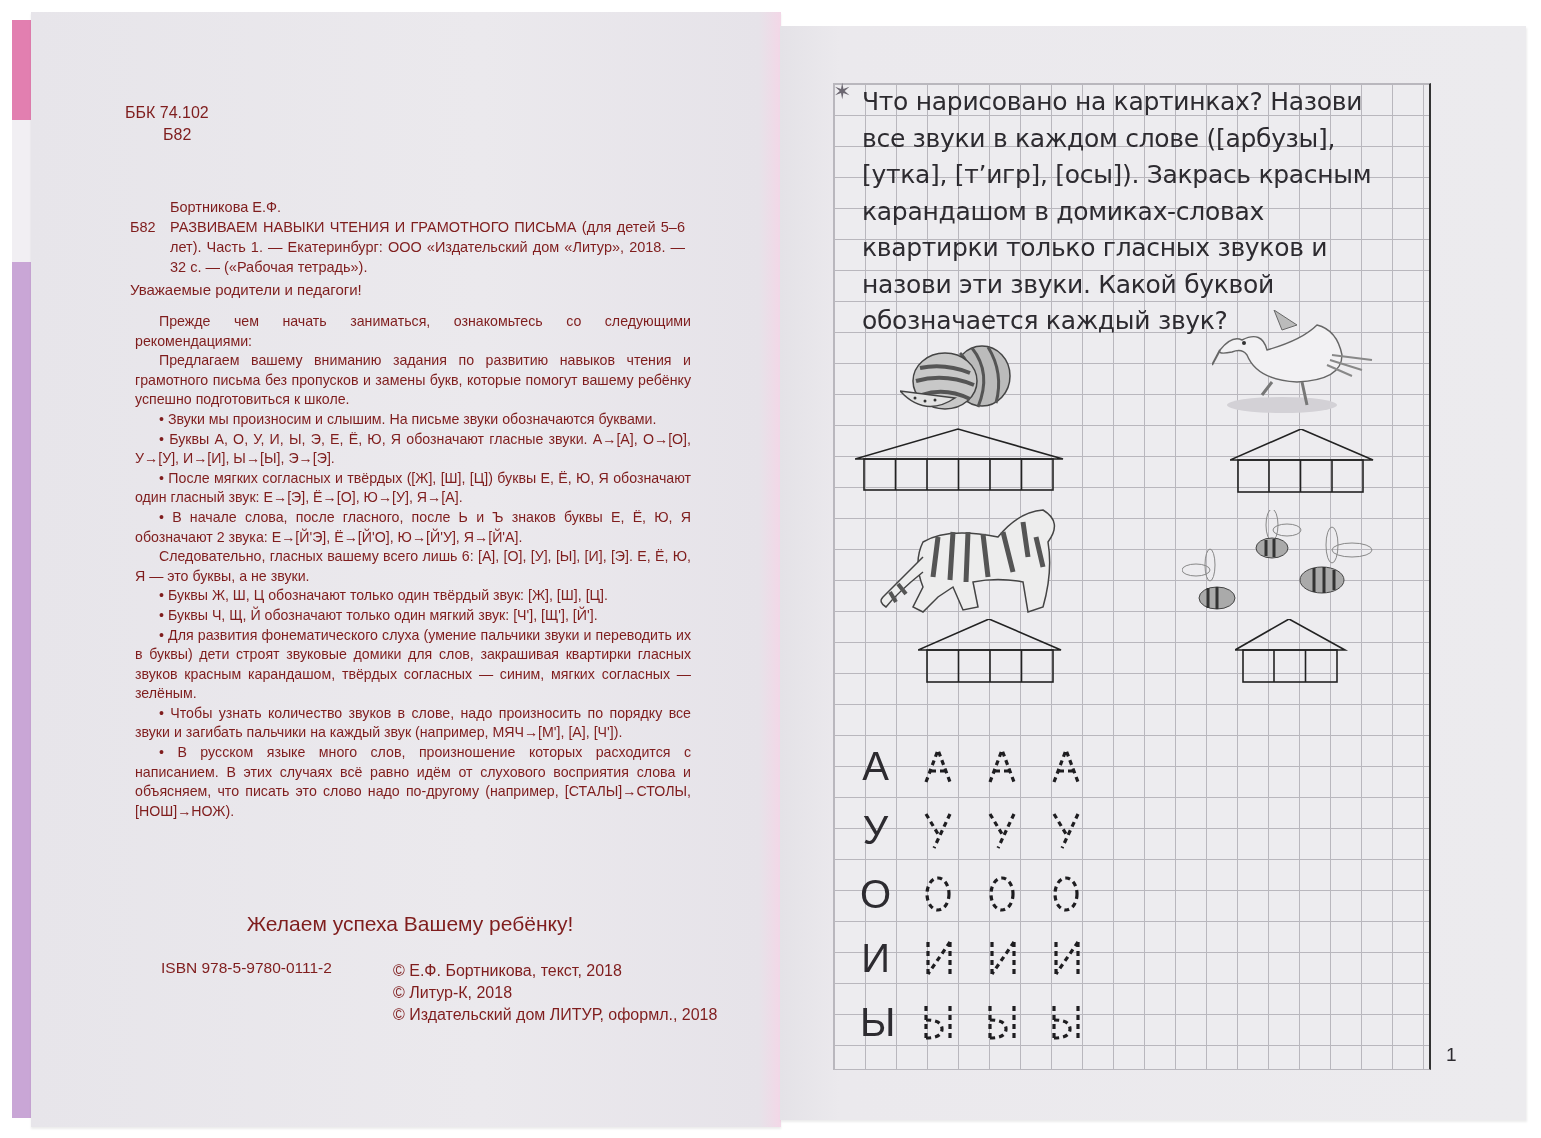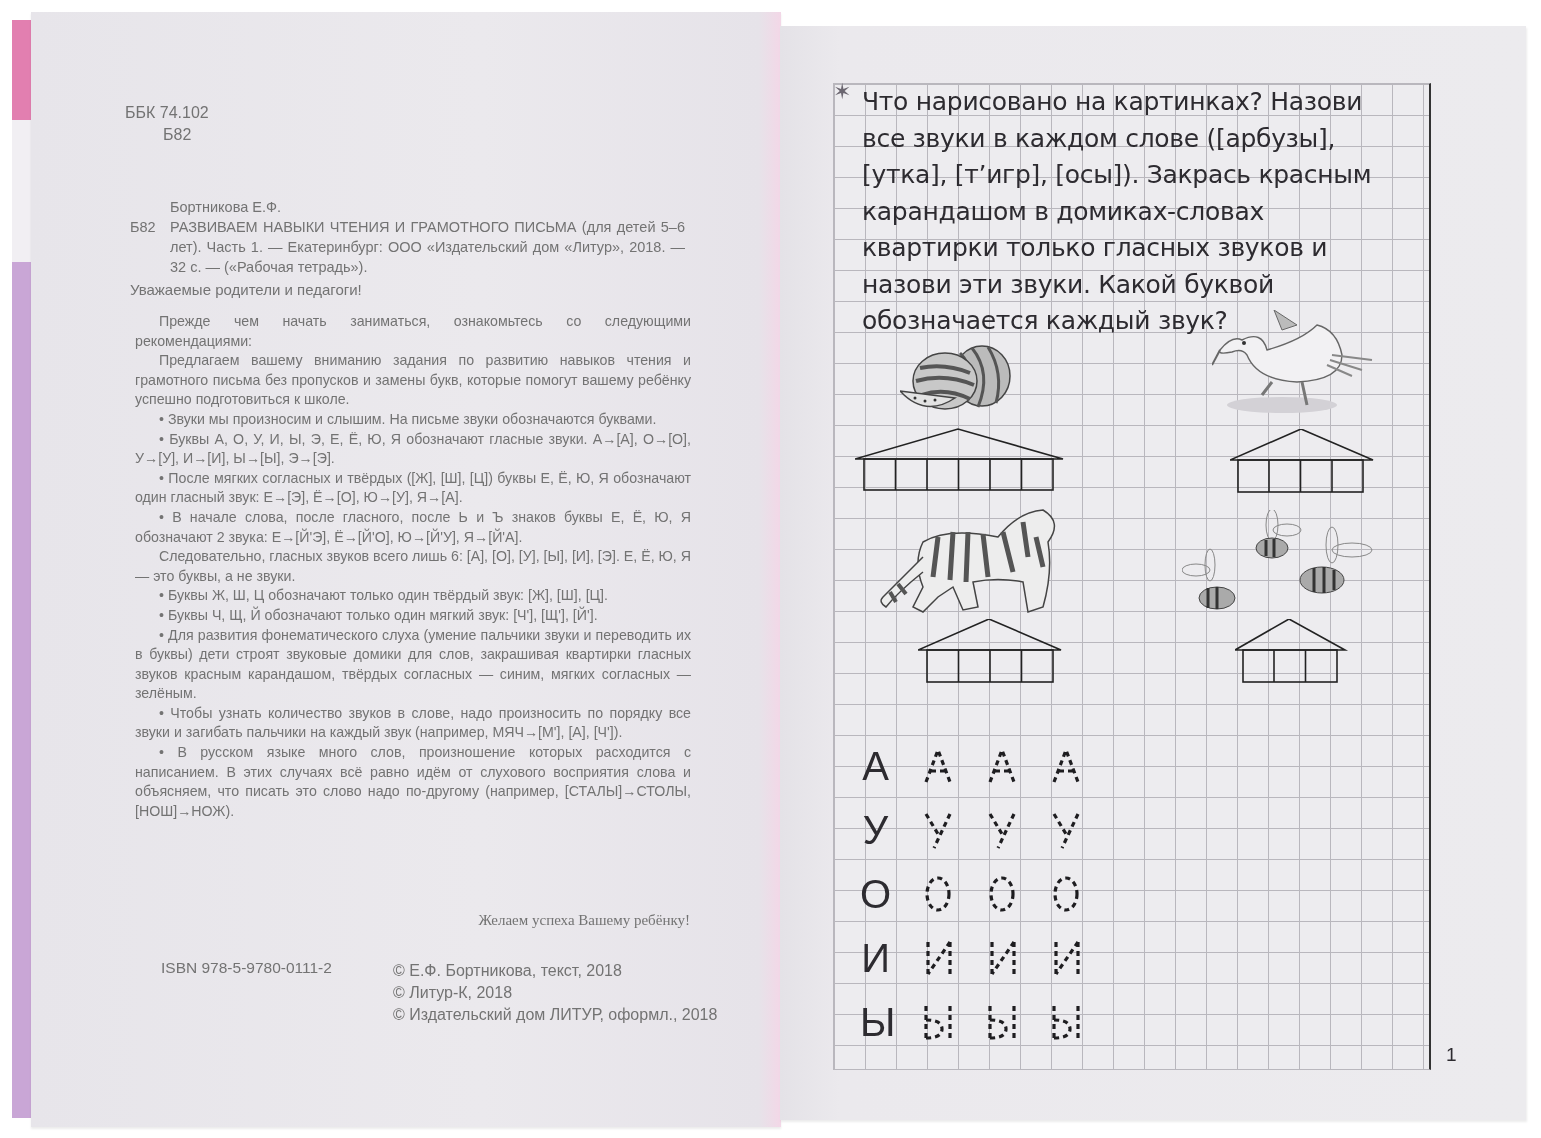--- a/index.html
+++ b/index.html
@@ -17,31 +17,31 @@
   .page-left {
     position: absolute; left: 31px; top: 12px; width: 750px; height: 1115px;
     background: linear-gradient(90deg, #e7e5ea 0%, #ebe9ed 60%, #e6e3e9 97%, #f3d7e7 100%);
     box-shadow: 0 2px 2px rgba(0,0,0,0.08);
   }
   .page-right {
     position: absolute; left: 780px; top: 26px; width: 746px; height: 1094px;
     background: linear-gradient(90deg, #e4e2e7 0%, #ebe9ed 8%, #ecebee 100%);
     box-shadow: 1px 2px 2px rgba(0,0,0,0.08);
   }
-  .lt { position: absolute; color: #737373; font-family: "Liberation Sans", sans-serif; }
+  .lt { position: absolute; color: #7f1d1d; font-family: "Liberation Sans", sans-serif; }
   .bbk { left: 125px; top: 102px; font-size: 16px; line-height: 22px; }
   .bbk .b82 { padding-left: 38px; display:block; }
   .biblio { left: 130px; top: 185px; width: 555px; font-size: 14.5px; line-height: 20px; margin-top: 12px; }
   .biblio .author { padding-left: 40px; display:block; }
   .biblio .code { position:absolute; left:0; }
   .biblio .indent { padding-left: 40px; display:block; text-align: justify; }
   .greeting { left: 130px; top: 281px; width: 560px; font-size: 15px; }
   .body-text { left: 135px; top: 312px; width: 556px; font-size: 14.2px; line-height: 19.6px; text-align: justify; }
   .body-text p { margin: 0; text-indent: 24px; }
-  .wish { left: 130px; top: 912px; width: 560px; text-align:right; font-size: 15px; font-family: Liberation Serif, serif; }
+  .wish { left: 130px; top: 912px; width: 560px; text-align:center; font-size: 21px; }
   .isbn { left: 161px; top: 959px; font-size: 15.5px; }
   .copyright { left: 393px; top: 960px; font-size: 16px; line-height: 22px; }
   .copyright span { display:block; }
 
   .grid {
     position: absolute; left: 833px; top: 83px; width: 595px; height: 985px;
     background-color: #edecef;
     background-image:
       linear-gradient(to right, #b9b7bd 1px, transparent 1px),
       linear-gradient(to bottom, #b9b7bd 1px, transparent 1px);
@@ -89,21 +89,21 @@
 
 <div class="lt greeting">Уважаемые родители и педагоги!</div>
 
 <div class="lt body-text">
   <p>Прежде чем начать заниматься, ознакомьтесь со следующими рекомендациями:</p>
   <p>Предлагаем вашему вниманию задания по развитию навыков чтения и грамотного письма без пропусков и замены букв, которые помогут вашему ребёнку успешно подготовиться к школе.</p>
   <p>• Звуки мы произносим и слышим. На письме звуки обозначаются буквами.</p>
   <p>• Буквы А, О, У, И, Ы, Э, Е, Ё, Ю, Я обозначают гласные звуки. А→[А], О→[О], У→[У], И→[И], Ы→[Ы], Э→[Э].</p>
   <p>• После мягких согласных и твёрдых ([Ж], [Ш], [Ц]) буквы Е, Ё, Ю, Я обозначают один гласный звук: Е→[Э], Ё→[О], Ю→[У], Я→[А].</p>
   <p>• В начале слова, после гласного, после Ь и Ъ знаков буквы Е, Ё, Ю, Я обозначают 2 звука: Е→[Й'Э], Ё→[Й'О], Ю→[Й'У], Я→[Й'А].</p>
-  <p>Следовательно, гласных звуков всего лишь 6: [А], [О], [У], [Ы], [И], [Э]. Е, Ё, Ю, Я — это буквы, а не звуки.</p>
+  <p>Следовательно, гласных вашему всего лишь 6: [А], [О], [У], [Ы], [И], [Э]. Е, Ё, Ю, Я — это буквы, а не звуки.</p>
   <p>• Буквы Ж, Ш, Ц обозначают только один твёрдый звук: [Ж], [Ш], [Ц].</p>
   <p>• Буквы Ч, Щ, Й обозначают только один мягкий звук: [Ч'], [Щ'], [Й'].</p>
   <p>• Для развития фонематического слуха (умение пальчики звуки и переводить их в буквы) дети строят звуковые домики для слов, закрашивая квартирки гласных звуков красным карандашом, твёрдых согласных — синим, мягких согласных — зелёным.</p>
   <p>• Чтобы узнать количество звуков в слове, надо произносить по порядку все звуки и загибать пальчики на каждый звук (например, МЯЧ→[М'], [А], [Ч']).</p>
   <p>• В русском языке много слов, произношение которых расходится с написанием. В этих случаях всё равно идём от слухового восприятия слова и объясняем, что писать это слово надо по-другому (например, [СТАЛЫ]→СТОЛЫ, [НОШ]→НОЖ).</p>
 </div>
 
 <div class="lt wish">Желаем успеха Вашему ребёнку!</div>
 <div class="lt isbn">ISBN 978-5-9780-0111-2</div>
 <div class="lt copyright">

